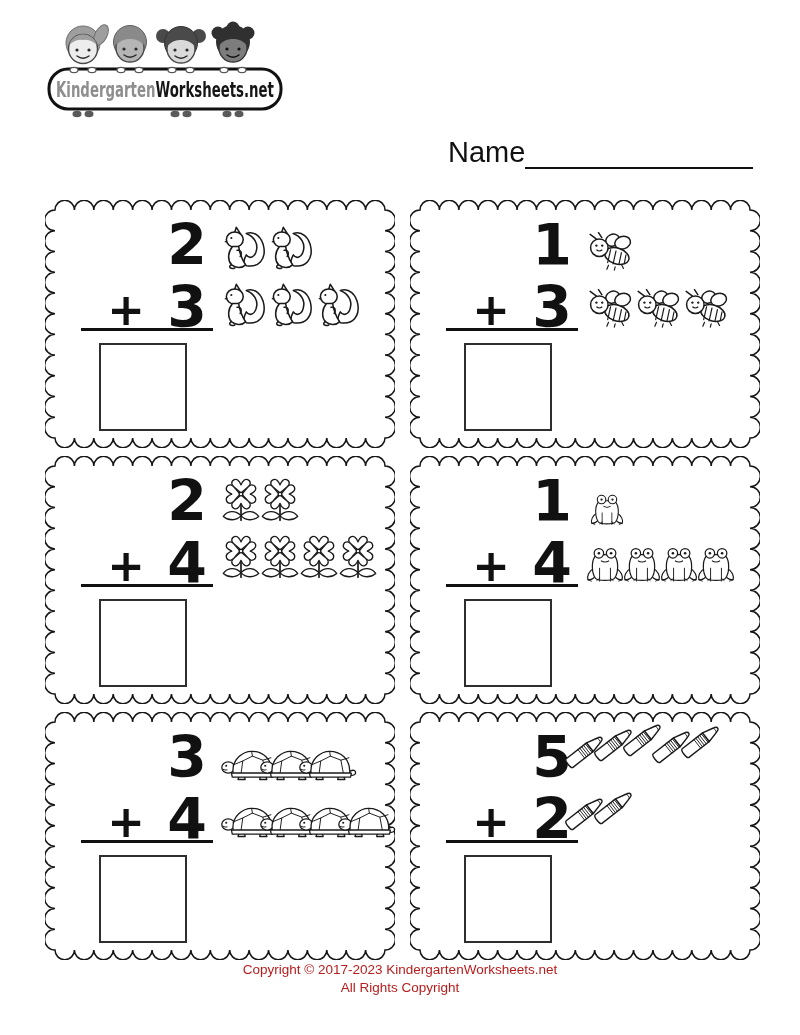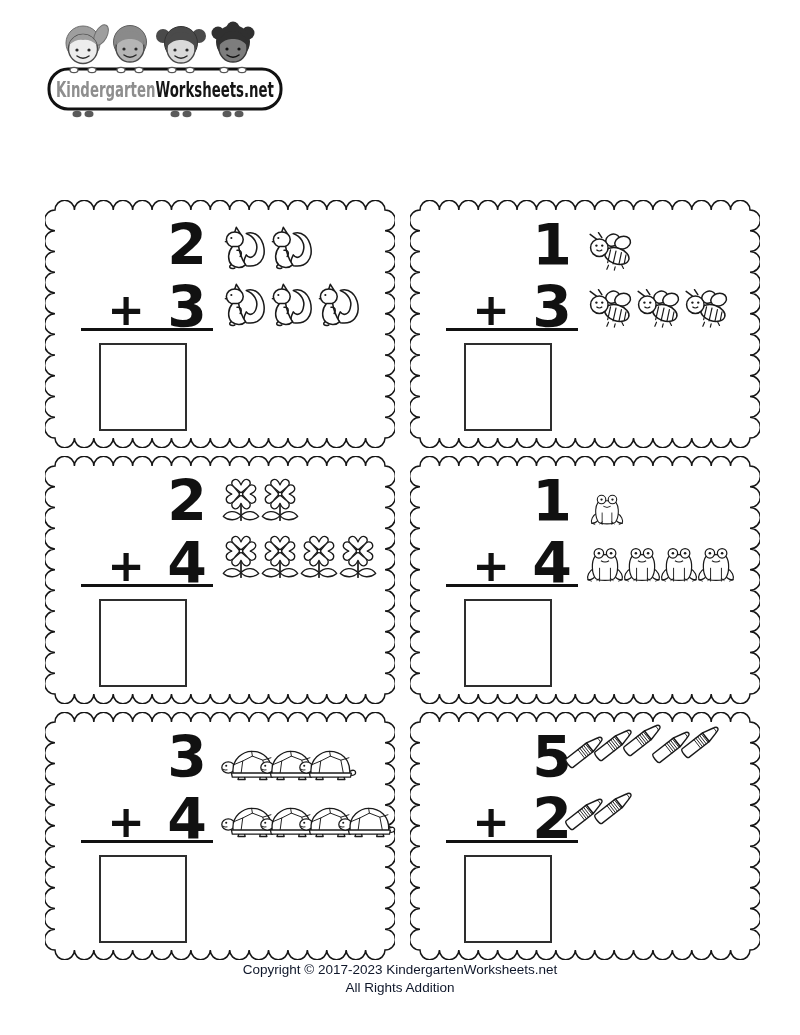--- a/index.html
+++ b/index.html
@@ -59,21 +59,21 @@
   .card--crayon .pic-row { height:60px; }
   .card--crayon .pic-row-top .pic-crayon:nth-child(2){ transform:translateY(-7px); }
   .card--crayon .pic-row-top .pic-crayon:nth-child(3){ transform:translateY(-12px); }
   .card--crayon .pic-row-top .pic-crayon:nth-child(4){ transform:translateY(-5px); }
   .card--crayon .pic-row-top .pic-crayon:nth-child(5){ transform:translateY(-10px); }
   .card--crayon .pic-row-bottom .pic-crayon:nth-child(2){ transform:translateY(-6px); }
   .card--frog .pic-row-top .pic-frog { width:34px; height:33px; margin-left:4px; }
   
   .footer {
     position:absolute; left:0; top:961px; width:100%; text-align:center;
-    color:#0f172a; font-size:13.5px; line-height:1.3;
+    color:#b91c1c; font-size:13.5px; line-height:1.3;
   }
   .defs-svg { position:absolute; width:0; height:0; overflow:hidden; }
 </style>
 </head>
 <body>
 
 <svg class="defs-svg" xmlns="http://www.w3.org/2000/svg" aria-hidden="true">
   <symbol id="sym-squirrel" viewBox="0 0 60 60">
     <g fill="#fff" stroke="#1a1a1a" stroke-width="2" stroke-linejoin="round" stroke-linecap="round">
       <path d="M33 53 C50 56 58 44 56 30 C54 16 44 7 33 11 C43 15 49 24 46 34 C44 42 37 45 33 39 C30 45 28 50 33 53 Z"></path>
@@ -216,20 +216,24 @@
         <ellipse cx="93" cy="51" rx="4" ry="2.6"></ellipse>
       <ellipse cx="126" cy="51" rx="4" ry="2.6"></ellipse>
         <ellipse cx="144" cy="51" rx="4" ry="2.6"></ellipse>
       <ellipse cx="178" cy="51" rx="4" ry="2.6"></ellipse>
         <ellipse cx="196" cy="51" rx="4" ry="2.6"></ellipse>
     </g>
     <text x="119" y="78" text-anchor="middle" font-family="DejaVu Sans, sans-serif" font-weight="bold" font-size="21" textLength="218" lengthAdjust="spacingAndGlyphs"><tspan fill="#8e8e8e">Kindergarten</tspan><tspan fill="#151515">Worksheets.net</tspan></text>
   </svg>
 
 
+  <div class="name-row">
+    <span class="name-label">Name</span>
+    <span class="name-line"></span>
+  </div>
 
   <div class="grid">
       <div class="card card--squirrel">
     <svg class="scallop" viewBox="0 0 350 248">
       <path class="scallop-path" fill="#fff" stroke="#161616" stroke-width="1.5" d="M 10 10 a 9.705882352941176 9.705882352941176 0 0 1 19.41176470588235 0 a 9.705882352941176 9.705882352941176 0 0 1 19.41176470588235 0 a 9.705882352941176 9.705882352941176 0 0 1 19.41176470588235 0 a 9.705882352941176 9.705882352941176 0 0 1 19.41176470588235 0 a 9.705882352941176 9.705882352941176 0 0 1 19.41176470588235 0 a 9.705882352941176 9.705882352941176 0 0 1 19.41176470588235 0 a 9.705882352941176 9.705882352941176 0 0 1 19.41176470588235 0 a 9.705882352941176 9.705882352941176 0 0 1 19.41176470588235 0 a 9.705882352941176 9.705882352941176 0 0 1 19.41176470588235 0 a 9.705882352941176 9.705882352941176 0 0 1 19.41176470588235 0 a 9.705882352941176 9.705882352941176 0 0 1 19.41176470588235 0 a 9.705882352941176 9.705882352941176 0 0 1 19.41176470588235 0 a 9.705882352941176 9.705882352941176 0 0 1 19.41176470588235 0 a 9.705882352941176 9.705882352941176 0 0 1 19.41176470588235 0 a 9.705882352941176 9.705882352941176 0 0 1 19.41176470588235 0 a 9.705882352941176 9.705882352941176 0 0 1 19.41176470588235 0 a 9.705882352941176 9.705882352941176 0 0 1 19.41176470588235 0 a 10.363636363636363 10.363636363636363 0 0 1 0 20.727272727272727 a 10.363636363636363 10.363636363636363 0 0 1 0 20.727272727272727 a 10.363636363636363 10.363636363636363 0 0 1 0 20.727272727272727 a 10.363636363636363 10.363636363636363 0 0 1 0 20.727272727272727 a 10.363636363636363 10.363636363636363 0 0 1 0 20.727272727272727 a 10.363636363636363 10.363636363636363 0 0 1 0 20.727272727272727 a 10.363636363636363 10.363636363636363 0 0 1 0 20.727272727272727 a 10.363636363636363 10.363636363636363 0 0 1 0 20.727272727272727 a 10.363636363636363 10.363636363636363 0 0 1 0 20.727272727272727 a 10.363636363636363 10.363636363636363 0 0 1 0 20.727272727272727 a 10.363636363636363 10.363636363636363 0 0 1 0 20.727272727272727 a 9.705882352941176 9.705882352941176 0 0 1 -19.41176470588235 0 a 9.705882352941176 9.705882352941176 0 0 1 -19.41176470588235 0 a 9.705882352941176 9.705882352941176 0 0 1 -19.41176470588235 0 a 9.705882352941176 9.705882352941176 0 0 1 -19.41176470588235 0 a 9.705882352941176 9.705882352941176 0 0 1 -19.41176470588235 0 a 9.705882352941176 9.705882352941176 0 0 1 -19.41176470588235 0 a 9.705882352941176 9.705882352941176 0 0 1 -19.41176470588235 0 a 9.705882352941176 9.705882352941176 0 0 1 -19.41176470588235 0 a 9.705882352941176 9.705882352941176 0 0 1 -19.41176470588235 0 a 9.705882352941176 9.705882352941176 0 0 1 -19.41176470588235 0 a 9.705882352941176 9.705882352941176 0 0 1 -19.41176470588235 0 a 9.705882352941176 9.705882352941176 0 0 1 -19.41176470588235 0 a 9.705882352941176 9.705882352941176 0 0 1 -19.41176470588235 0 a 9.705882352941176 9.705882352941176 0 0 1 -19.41176470588235 0 a 9.705882352941176 9.705882352941176 0 0 1 -19.41176470588235 0 a 9.705882352941176 9.705882352941176 0 0 1 -19.41176470588235 0 a 9.705882352941176 9.705882352941176 0 0 1 -19.41176470588235 0 a 10.363636363636363 10.363636363636363 0 0 1 0 -20.727272727272727 a 10.363636363636363 10.363636363636363 0 0 1 0 -20.727272727272727 a 10.363636363636363 10.363636363636363 0 0 1 0 -20.727272727272727 a 10.363636363636363 10.363636363636363 0 0 1 0 -20.727272727272727 a 10.363636363636363 10.363636363636363 0 0 1 0 -20.727272727272727 a 10.363636363636363 10.363636363636363 0 0 1 0 -20.727272727272727 a 10.363636363636363 10.363636363636363 0 0 1 0 -20.727272727272727 a 10.363636363636363 10.363636363636363 0 0 1 0 -20.727272727272727 a 10.363636363636363 10.363636363636363 0 0 1 0 -20.727272727272727 a 10.363636363636363 10.363636363636363 0 0 1 0 -20.727272727272727 a 10.363636363636363 10.363636363636363 0 0 1 0 -20.727272727272727 Z"></path>
     </svg>
     <div class="eq">
       <div class="eq-row">
         <span class="num">2</span>
       </div>
@@ -456,15 +460,15 @@
             <svg class="pic pic-crayon">
               <use href="#sym-crayon" xlink:href="#sym-crayon"></use>
             </svg>
           </div>
     </div>
   </div>
     </div>
 
   <div class="footer">
     <div>Copyright © 2017-2023 KindergartenWorksheets.net</div>
-    <div>All Rights Addition</div>
+    <div>All Rights Copyright</div>
   </div>
 </div>
 
 </body></html>

